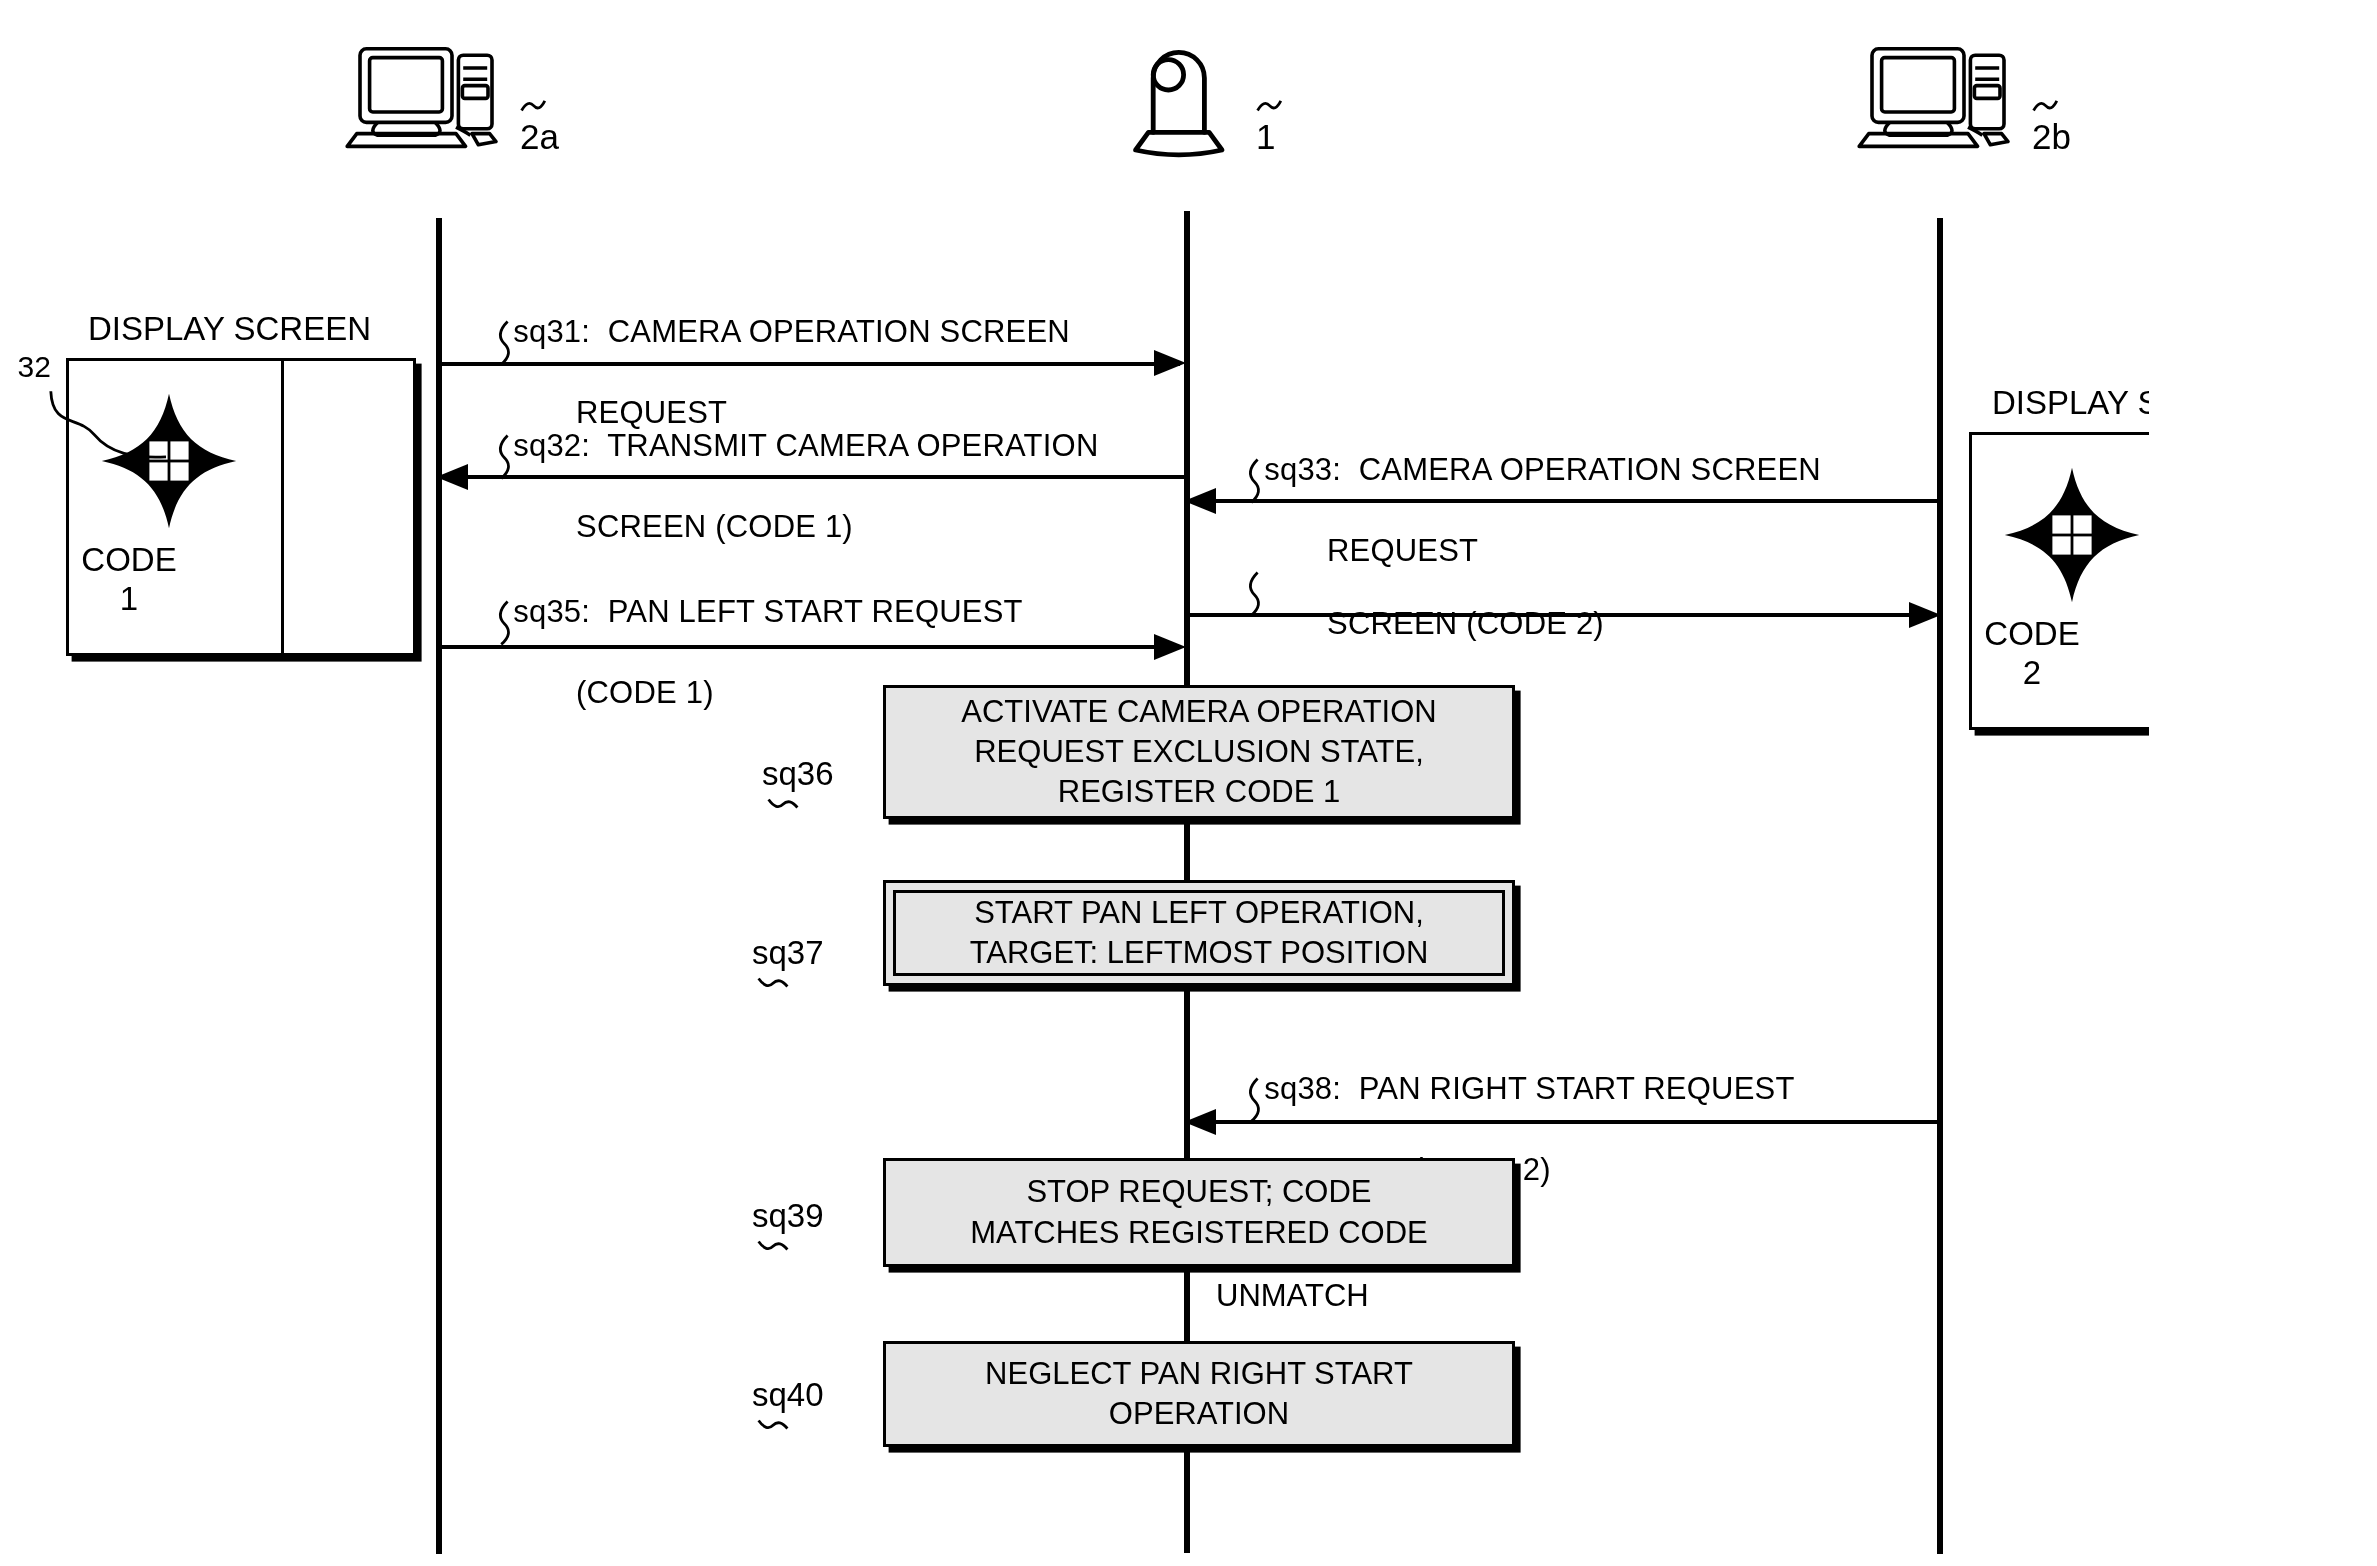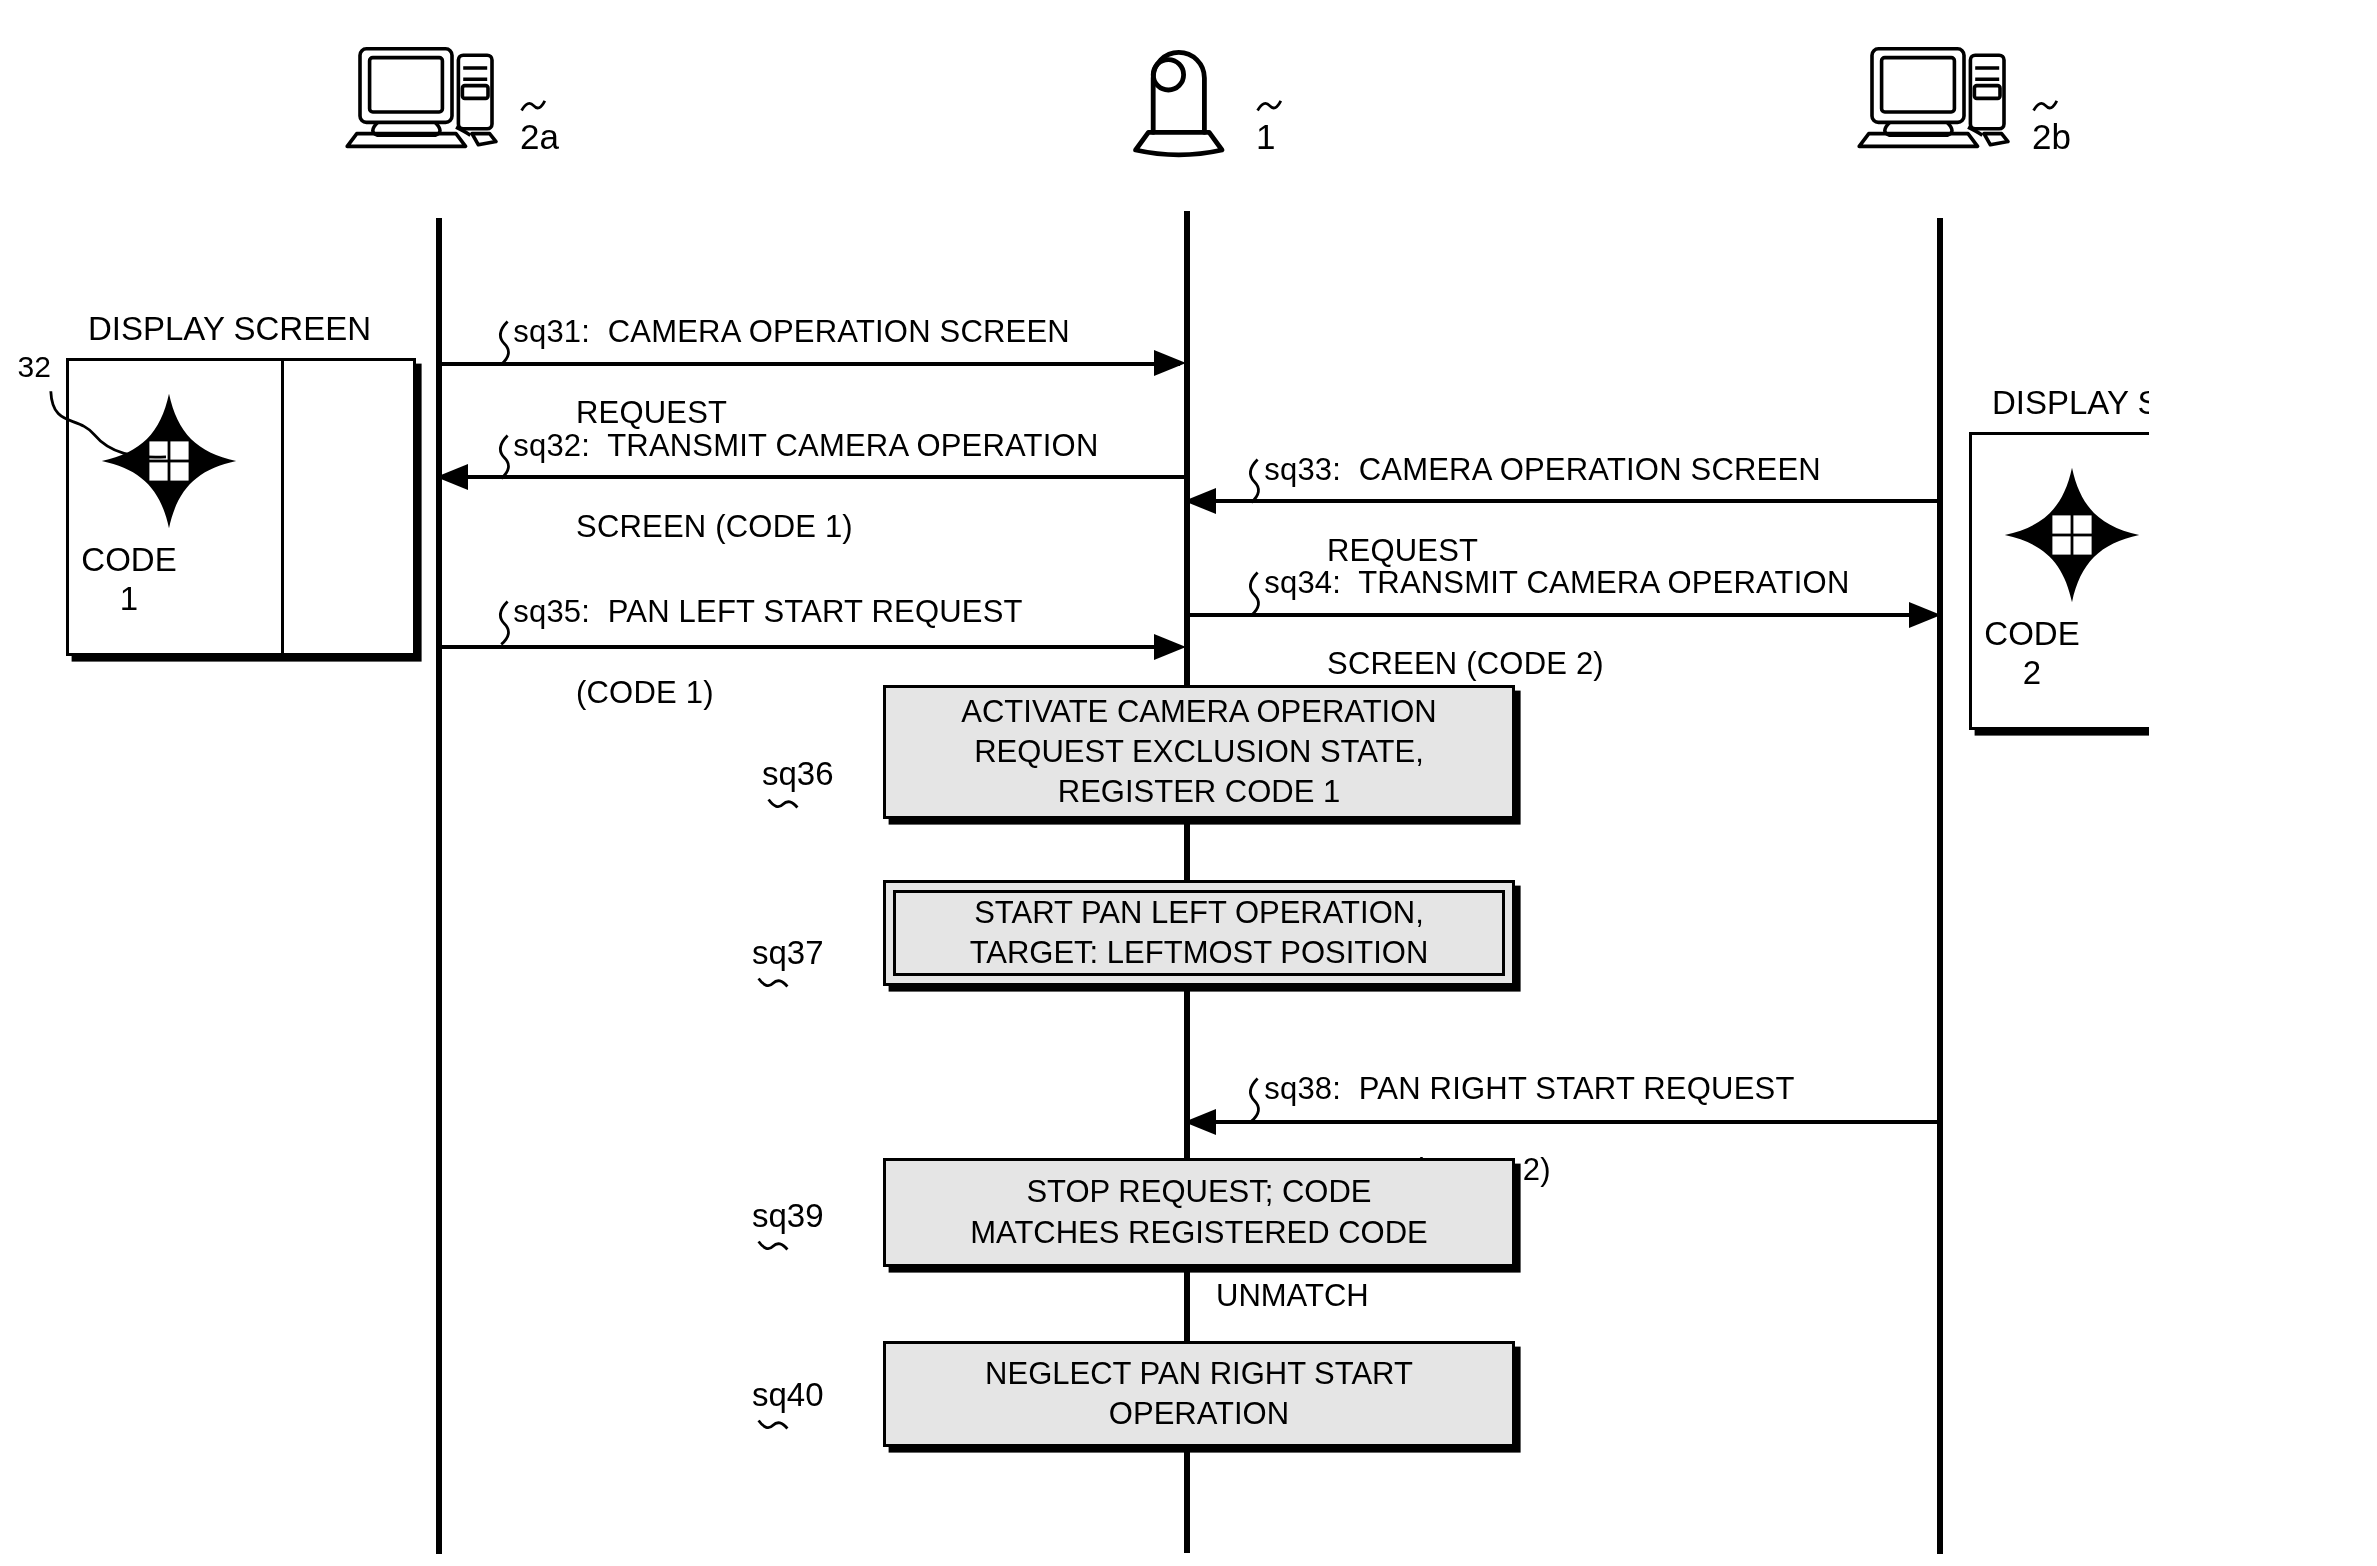--- a/index.html
+++ b/index.html
@@ -251,21 +251,20 @@
     <span>sq33:  CAMERA OPERATION SCREEN</span>
     <span class="l2" style="padding-left:98px;">REQUEST</span>
   </div>
   <svg class="squiggle" style="left:1240px;top:458px;" width="32" height="46" viewBox="0 0 40 58">
     <path d="M22 2 q-16 16 -4 28 q12 12 -4 26" fill="none" stroke="#000" stroke-width="3.5"></path>
   </svg>
   <div class="msg-line" style="left:1216px;top:499px;width:725px;"></div>
   <div class="arrow-head left" style="left:1184px;top:488px;"></div>
 
   <div class="msg-label" style="left:1229px;top:523px;">
-    <span>sq34:  TRANSMIT CAMERA OPERATION</span>
     <span class="l2" style="padding-left:98px;">SCREEN (CODE 2)</span>
   </div>
   <svg class="squiggle" style="left:1240px;top:571px;" width="32" height="46" viewBox="0 0 40 58">
     <path d="M22 2 q-16 16 -4 28 q12 12 -4 26" fill="none" stroke="#000" stroke-width="3.5"></path>
   </svg>
   <div class="msg-line" style="left:1184px;top:613px;width:725px;"></div>
   <div class="arrow-head right" style="left:1909px;top:602px;"></div>
 
   <div class="msg-label" style="left:478px;top:552px;">
     <span>sq35:  PAN LEFT START REQUEST</span>

